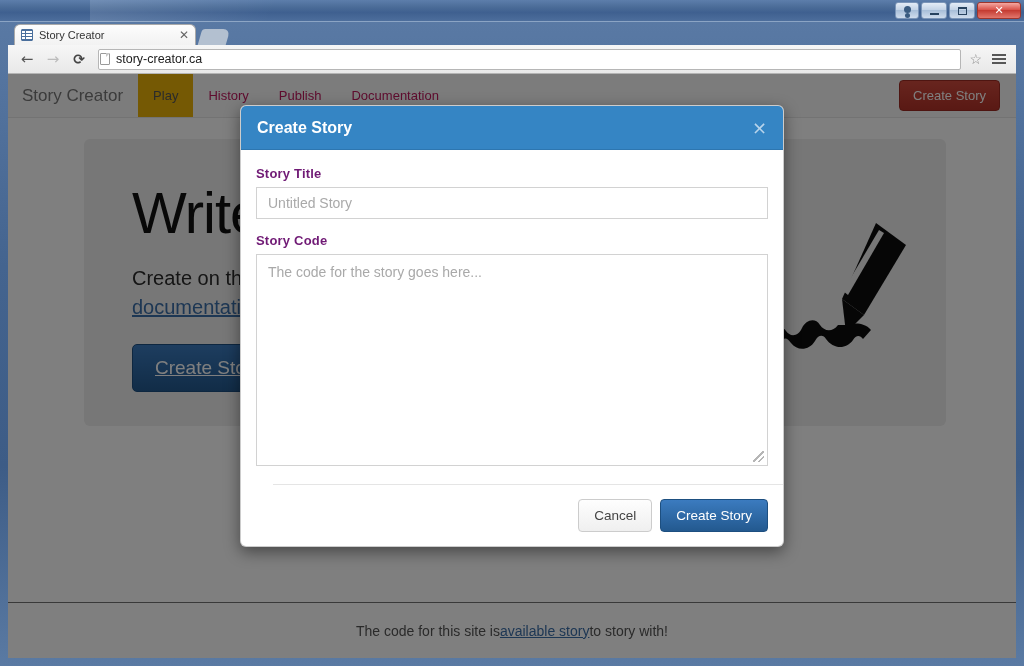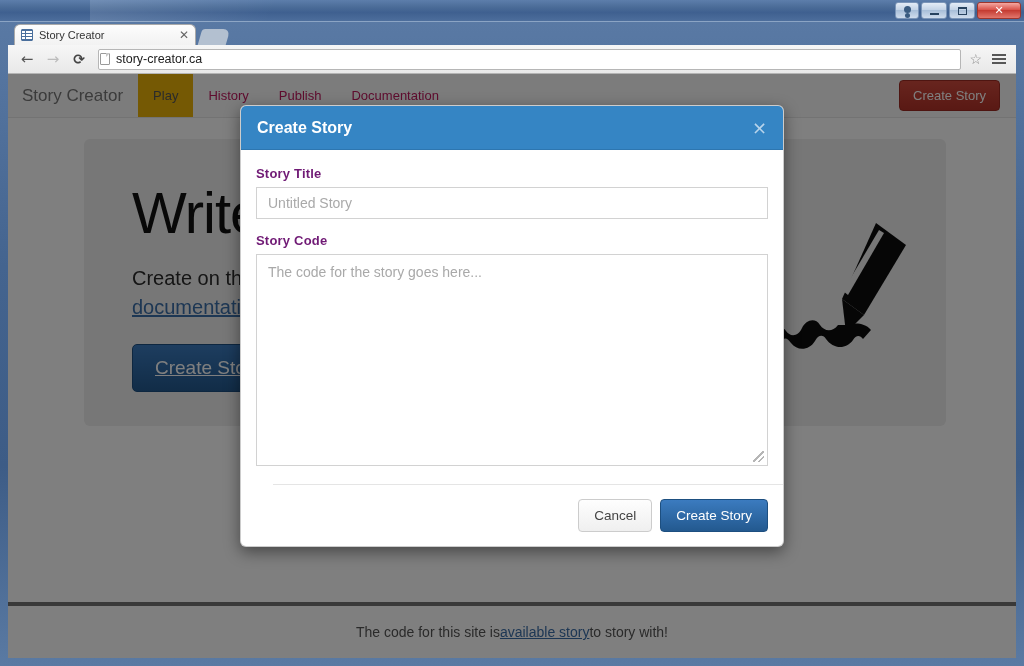--- a/index.html
+++ b/index.html
@@ -165,21 +165,21 @@
     border: 1px solid #1d4f80; border-radius: 5px;
     color: #fff; font-size: 19px; padding: 12px 22px;
   }
   .pen-art {
     position: absolute; right: 16px; top: 72px;
     width: 150px; height: 170px;
   }
 
   .footer-note {
     position: absolute; left: 0; right: 0; bottom: 0;
-    height: 56px; border-top: 4px solid #737373;
+    height: 56px; border-top: 1px solid #737373;
     display:flex; align-items:center; justify-content:center;
     font-size: 14px; color: #555;
   }
   .footer-note a { color: #3b6ea8; }
 
   
   .backdrop {
     position: absolute; inset: 0;
     background: rgba(0,0,0,.5);
   }

